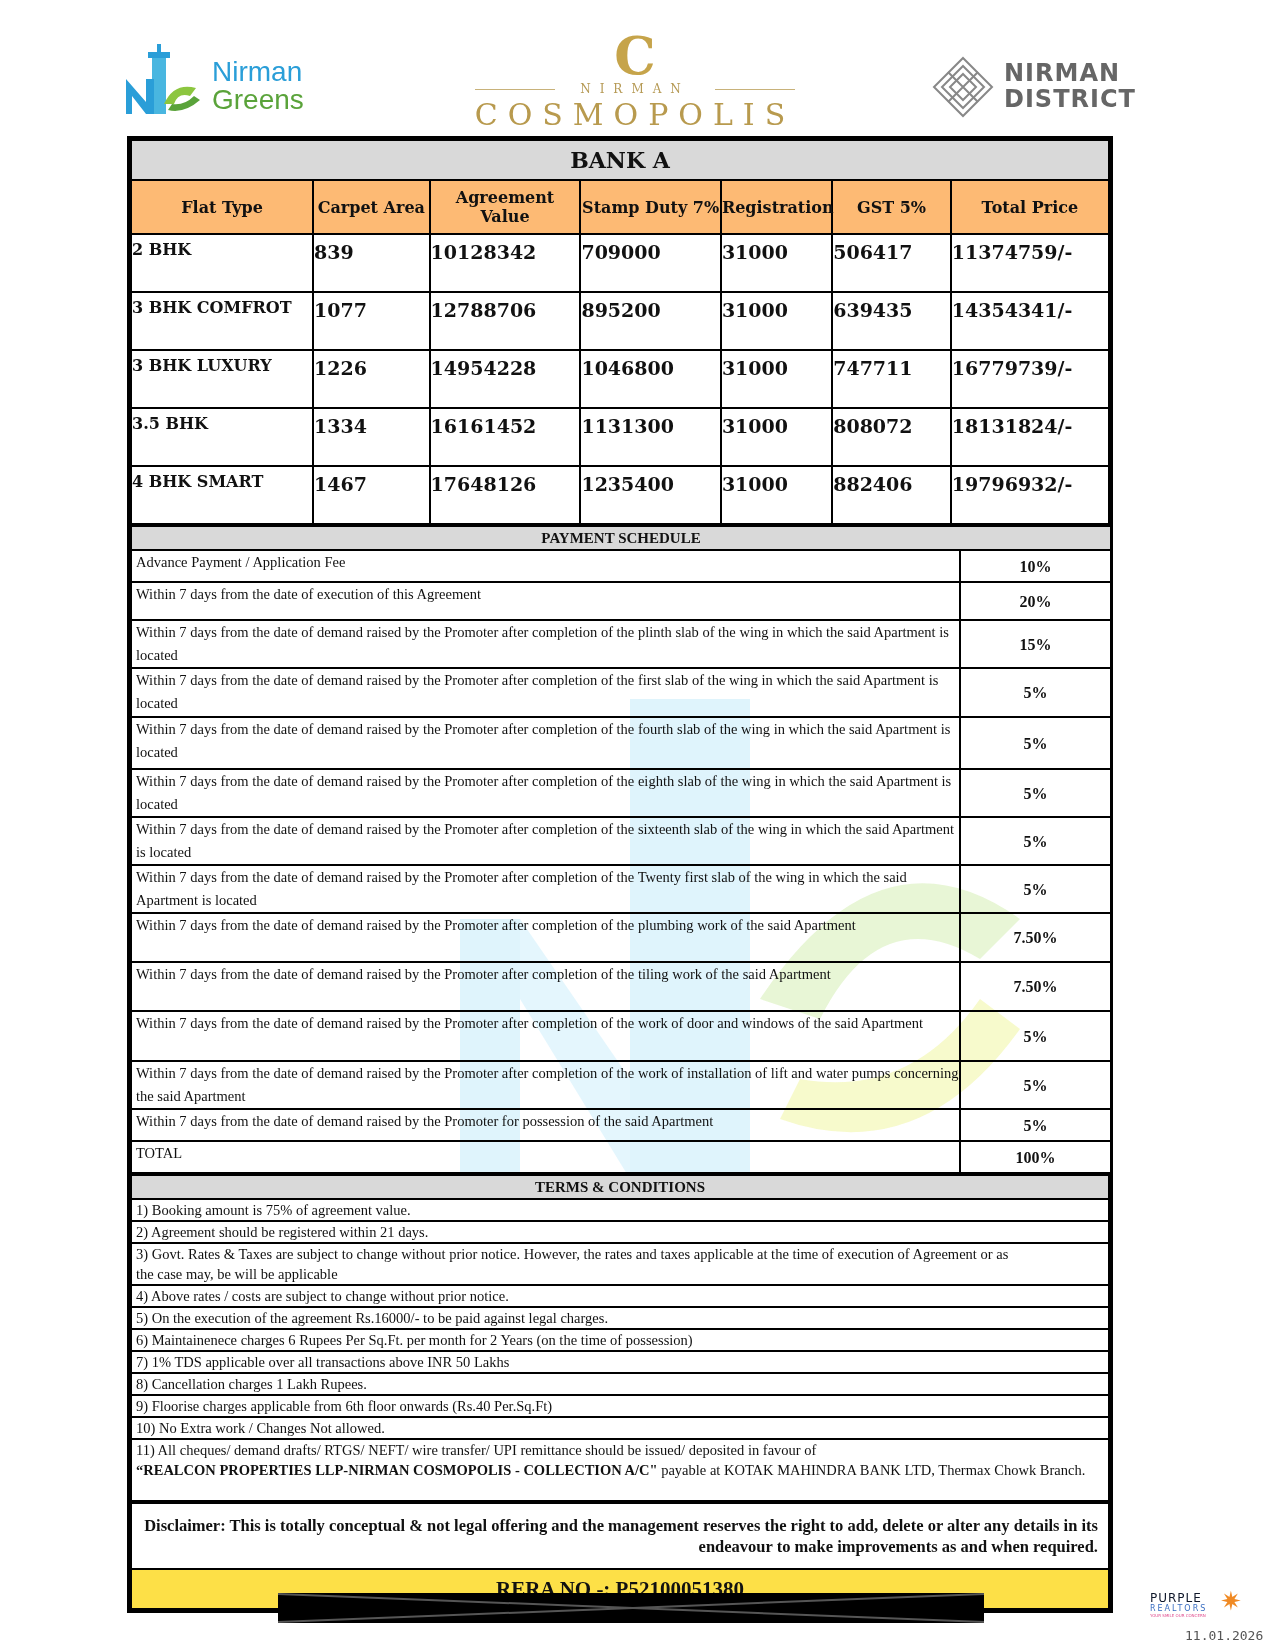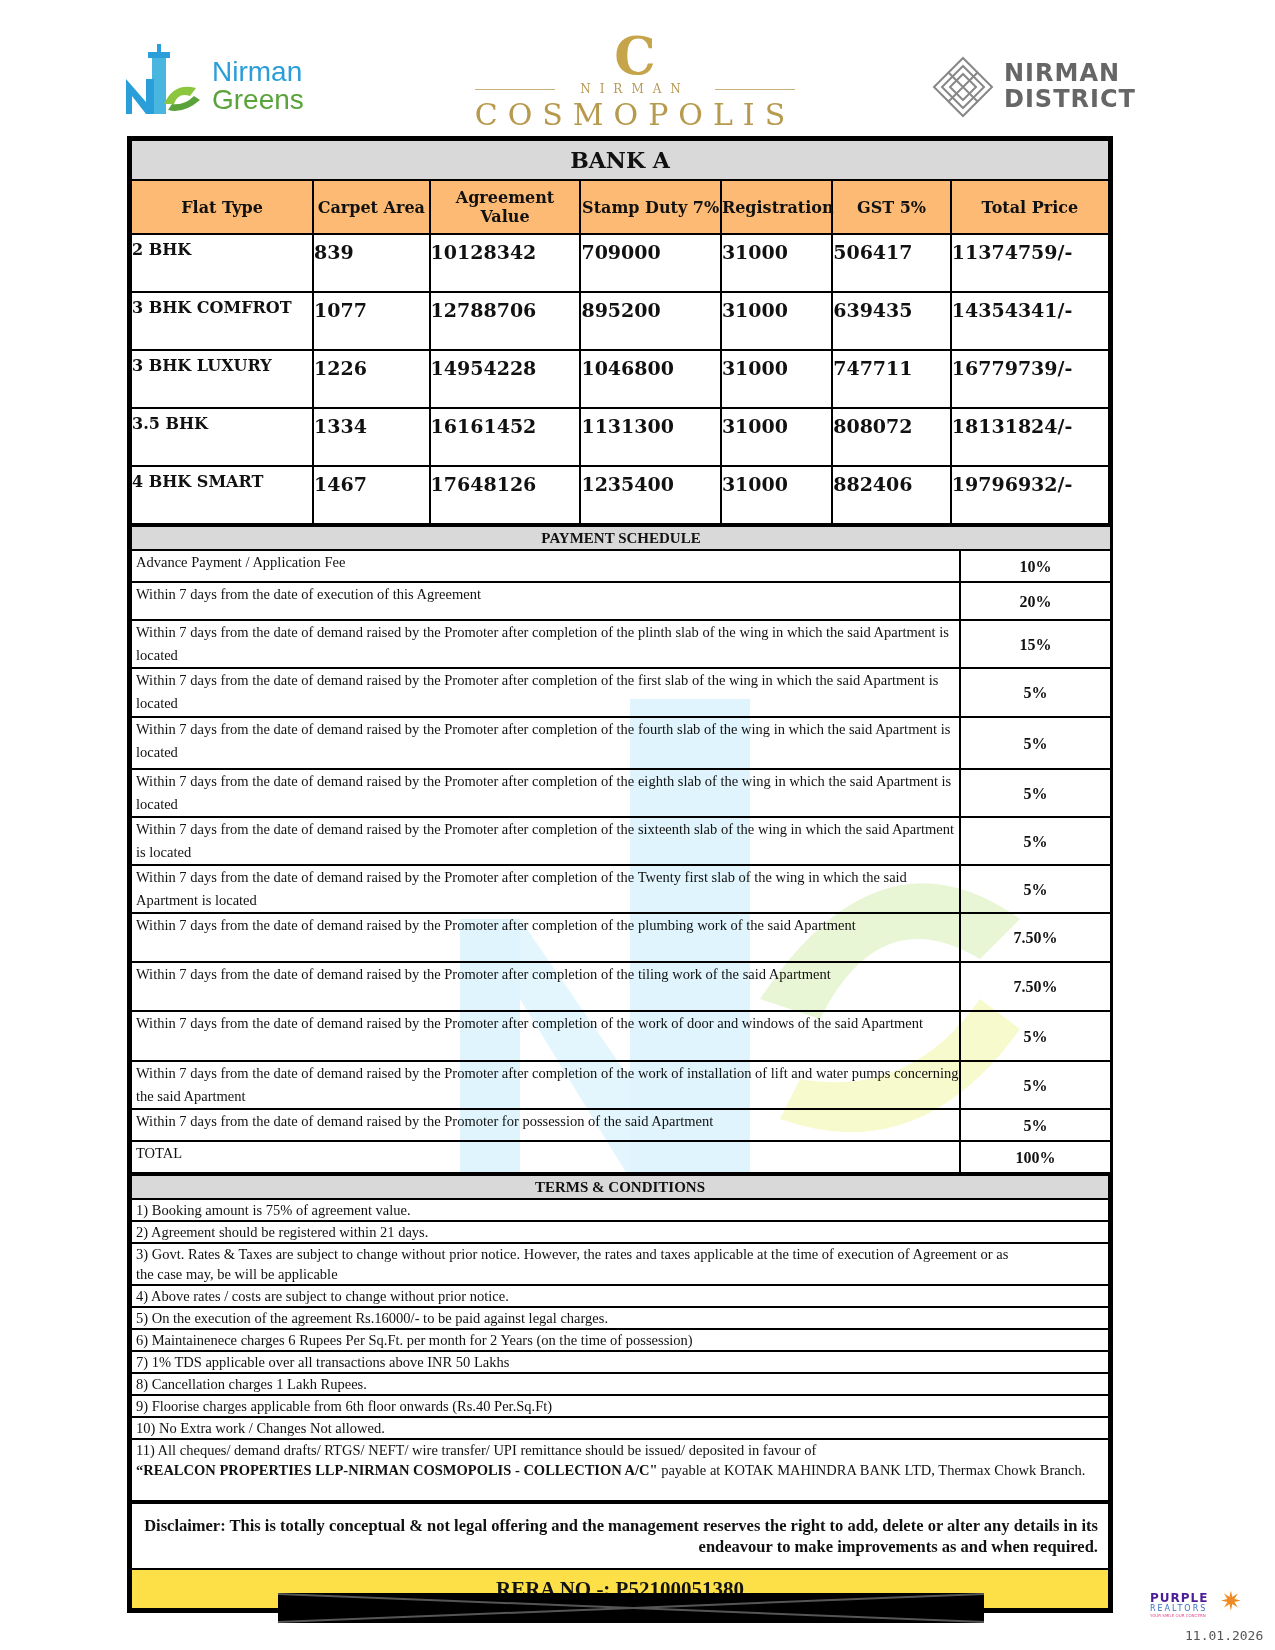--- a/index.html
+++ b/index.html
@@ -31,21 +31,21 @@
   .price td.ft { font-size:16px; line-height:21px; padding-top:4px; }
   .price td.tp { font-size:19px; }
   .sect td { background:#d9d9d9; text-align:center; font-size:15px; font-family:"Liberation Serif", serif; font-weight:bold; height:22px; }
   .pay td { font-family:"Liberation Serif", serif; font-size:14.5px; line-height:23px; vertical-align:top; padding-left:4px; }
   .pay td.pct { text-align:center; vertical-align:middle; font-weight:bold; font-size:16px; padding-left:0; }
   .terms td { font-family:"Liberation Serif", serif; font-size:14.5px; line-height:20px; padding-left:4px; }
   .disc td { text-align:right; font-weight:bold; font-size:16.5px; line-height:21px; height:64px; font-family:"Liberation Serif", serif; padding:0 10px; }
   .rera td { background:#fde047; text-align:center; font-weight:bold; font-size:21px; height:38px; font-family:"Liberation Serif", serif; }
   .placeholder { position:absolute; left:278px; top:1593px; width:706px; height:30px; background:#000; }
   .purple { position:absolute; left:1150px; top:1592px; width:100px; height:32px; }
-  .purple .p1 { font-family:"DejaVu Sans", sans-serif; font-weight:bold; font-size:12px; color:#4c1d95; letter-spacing:1px; line-height:12px; }
+  .purple .p1 { font-family:"DejaVu Sans", sans-serif; font-weight:normal; font-size:12px; color:#0f172a; letter-spacing:1px; line-height:12px; }
   .purple .p2 { font-family:"DejaVu Sans", sans-serif; font-size:8px; color:#3a6ec2; letter-spacing:2px; line-height:9px; }
   .purple .p3 { font-family:"DejaVu Sans", sans-serif; font-size:4px; color:#e04a8c; line-height:5px; }
   .purple .star { position:absolute; left:70px; top:-6px; font-size:26px; color:#f08a24; }
   .date { position:absolute; left:1185px; top:1628px; font-family:"DejaVu Sans Mono", monospace; font-size:13px; color:#555; }
 </style>
 </head>
 <body>
 
 <div class="logos">
   <div class="logo-greens">

